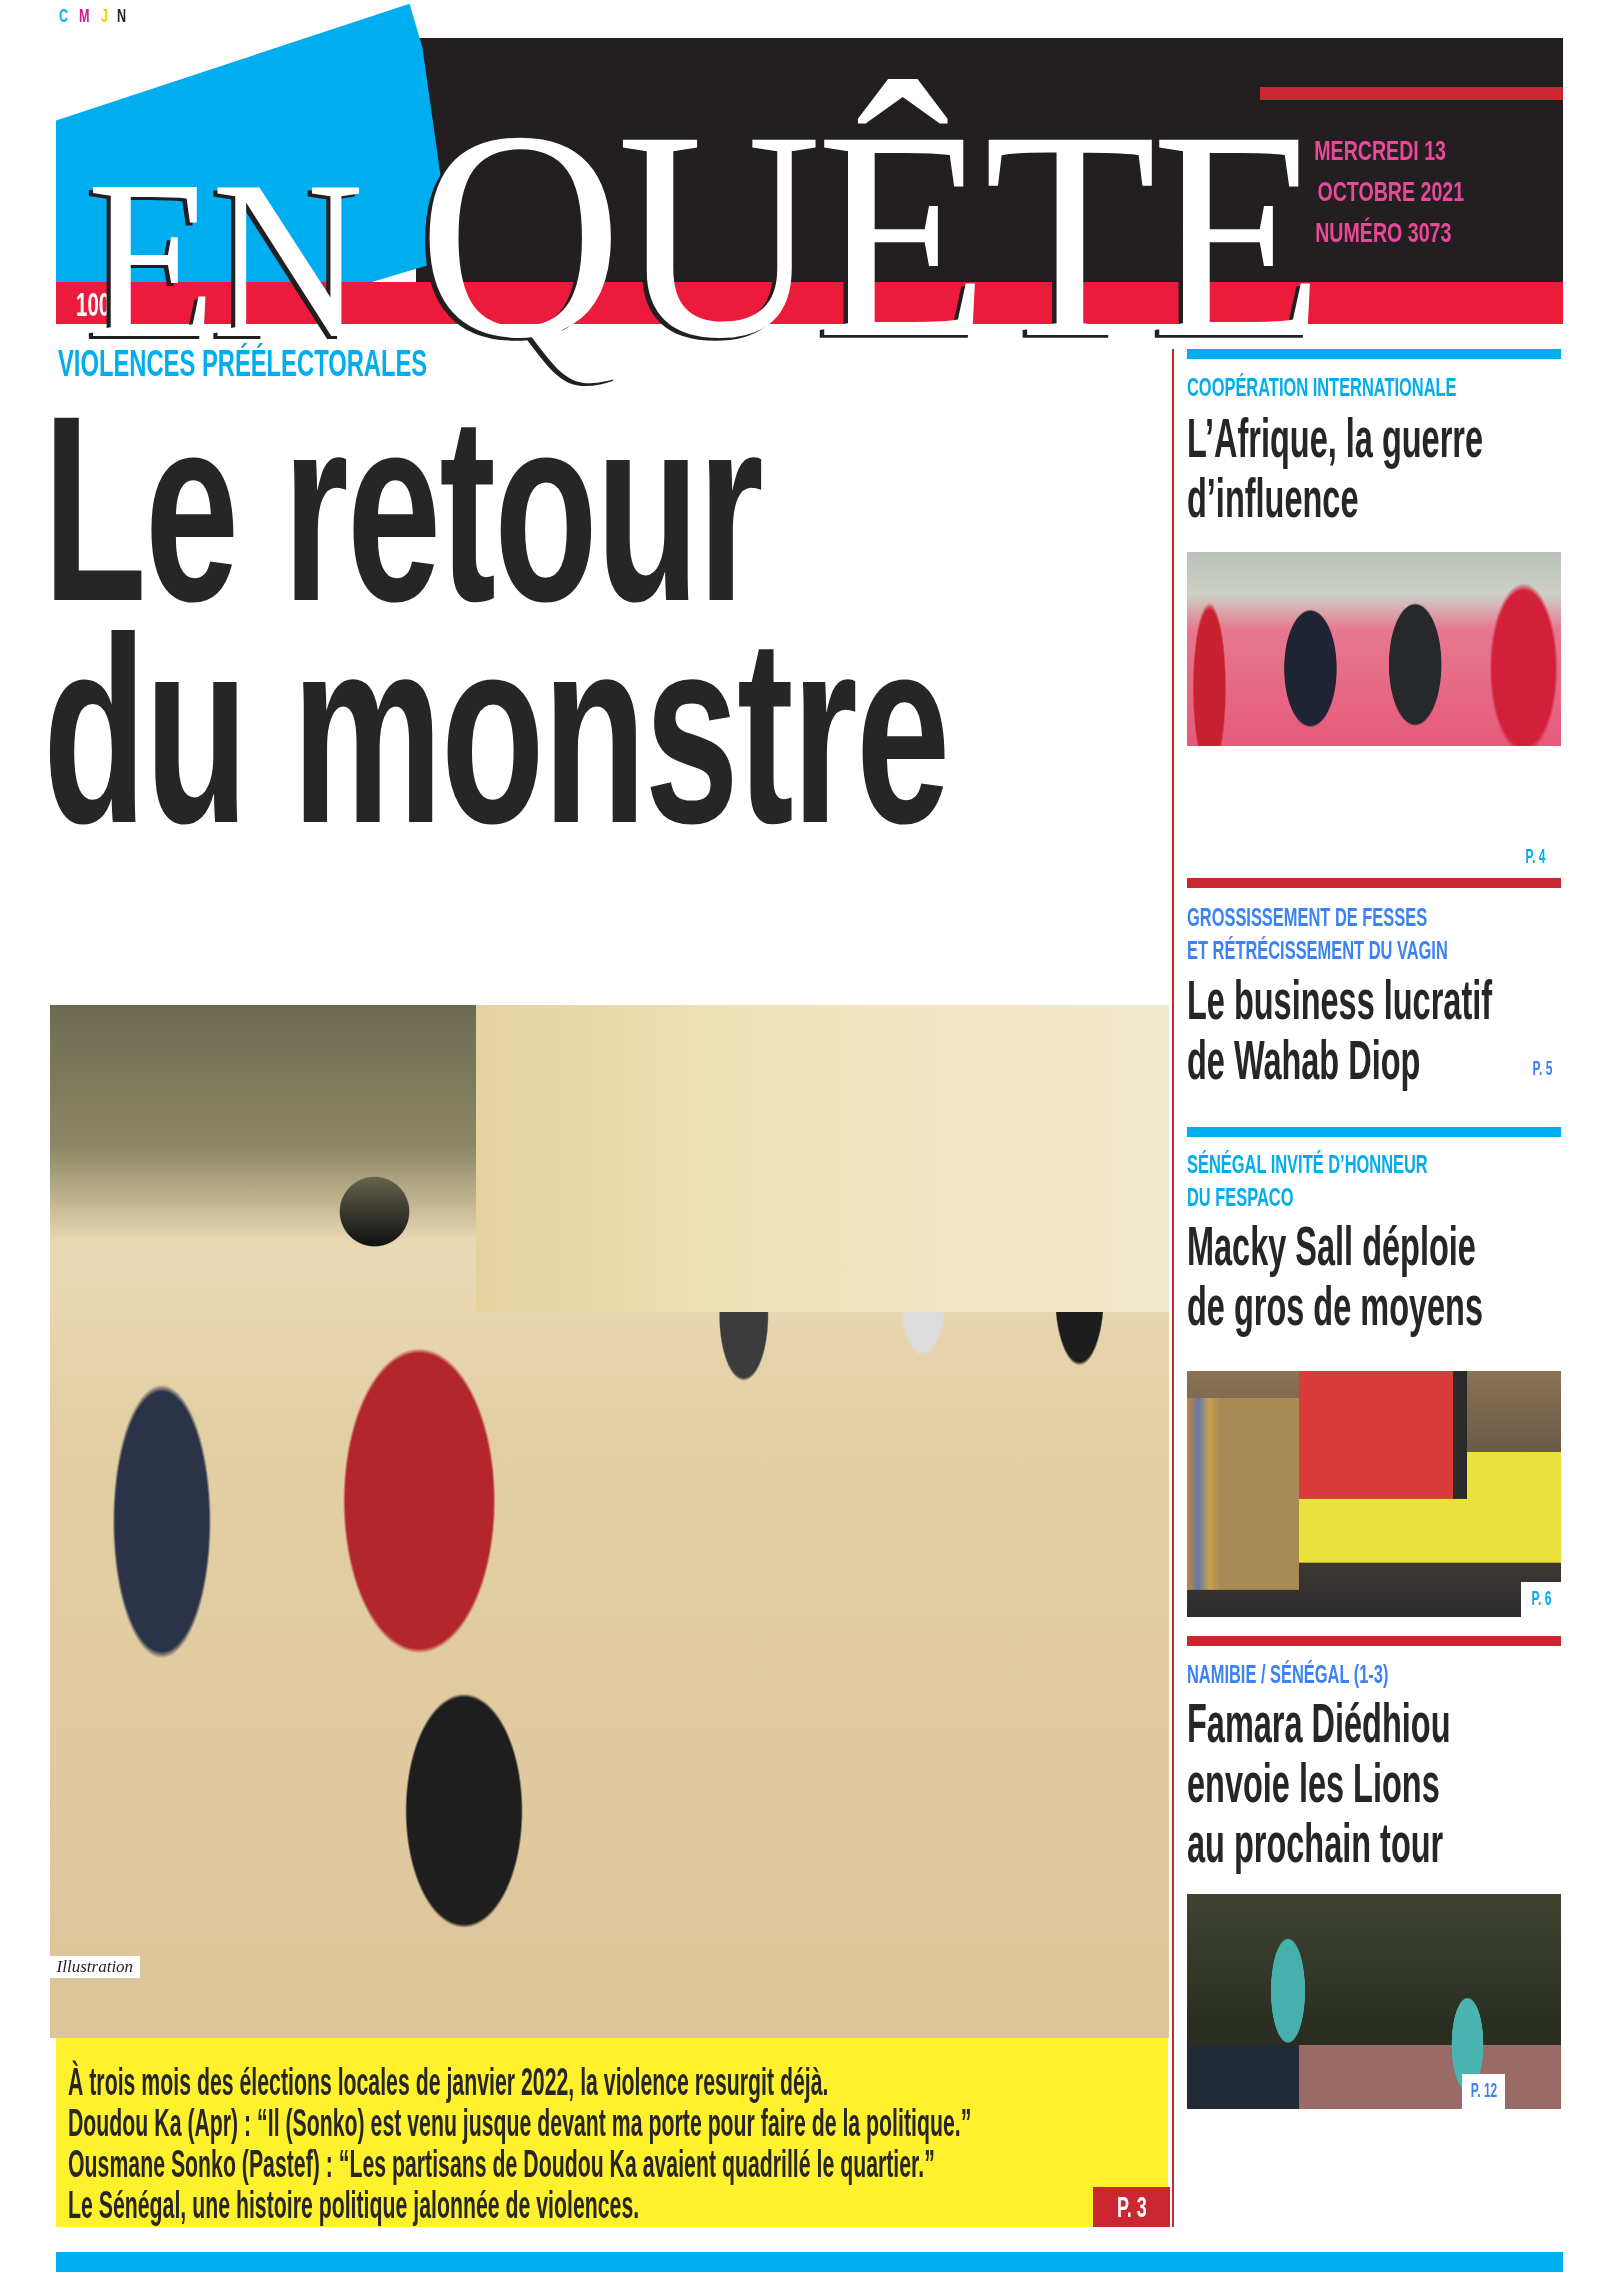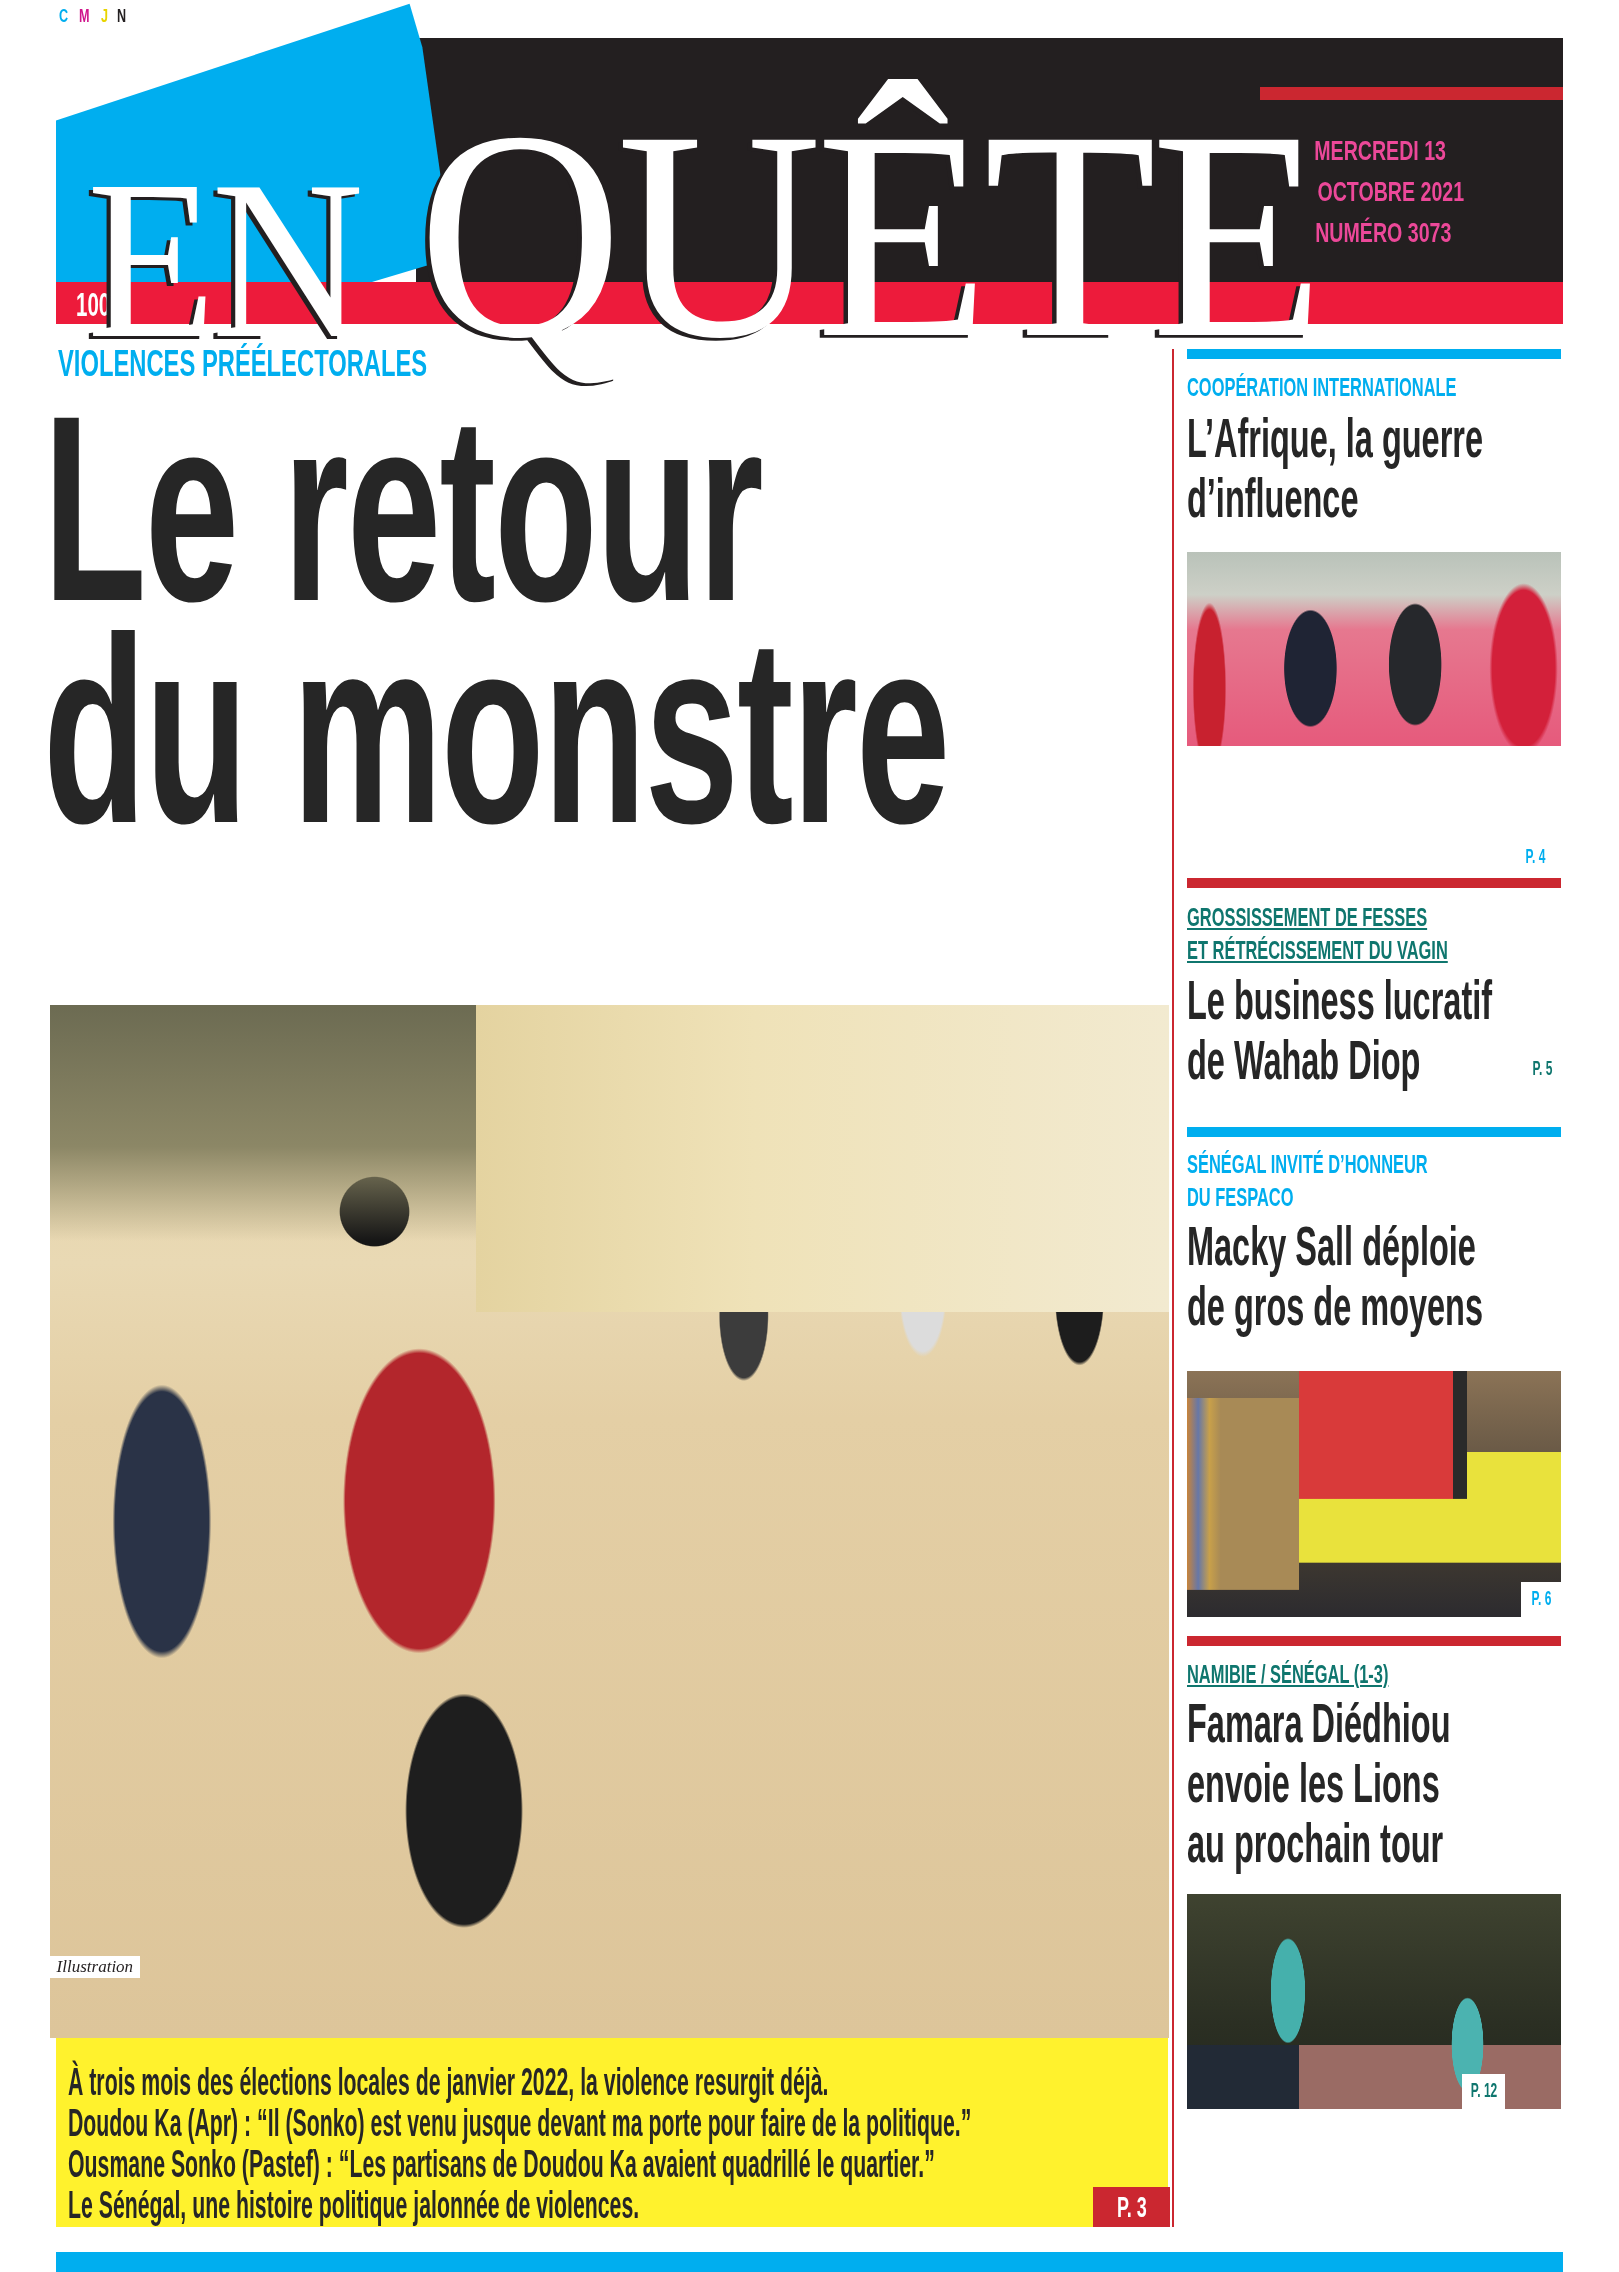--- a/index.html
+++ b/index.html
@@ -68,21 +68,21 @@
 
   
   .rbar { position:absolute; left:1187px; width:374px; height:10.4px; }
   .rkicker { position:absolute; left:1187px; font-size:26.5px; line-height:33px; }
   .rkicker .narrow { transform:scaleX(0.62); display:block; }
   .rhead { position:absolute; left:1187px; color:#262626; font-size:56px; line-height:60px; }
   .rhead .narrow { transform:scaleX(0.58); display:block; }
   .rphoto { position:absolute; left:1187px; width:374px; overflow:hidden; }
   .pgtag { position:absolute; background:#fff; font-size:20px; text-align:center; line-height:33px; }
   .pgtag .narrow { transform:scaleX(0.6); transform-origin:center; }
-  .blue { color:#00aeef; } .red { color:#0f766e;text-decoration:underline; }
+  .blue { color:#00aeef; } .red { color:#3b82f6; }
   .bgblue { background:#00aeef; } .bgred { background:#cb2730; }
 
   #ph1 { top:552px; height:194px;
     background:
       radial-gradient(ellipse 43px 95px at 33% 60%, #1f2434 0 60%, transparent 62%),
       radial-gradient(ellipse 43px 99px at 61% 58%, #26282c 0 60%, transparent 62%),
       radial-gradient(ellipse 57px 142px at 90% 60%, #d3203a 0 55%, transparent 60%),
       radial-gradient(ellipse 28px 142px at 6% 70%, #c8212f 0 55%, transparent 60%),
       linear-gradient(180deg, #b9c2b9 0%, #cdd0c7 22%, #e6788f 40%, #e65a7c 100%); }
   #ph2 { top:1371px; height:246px;

